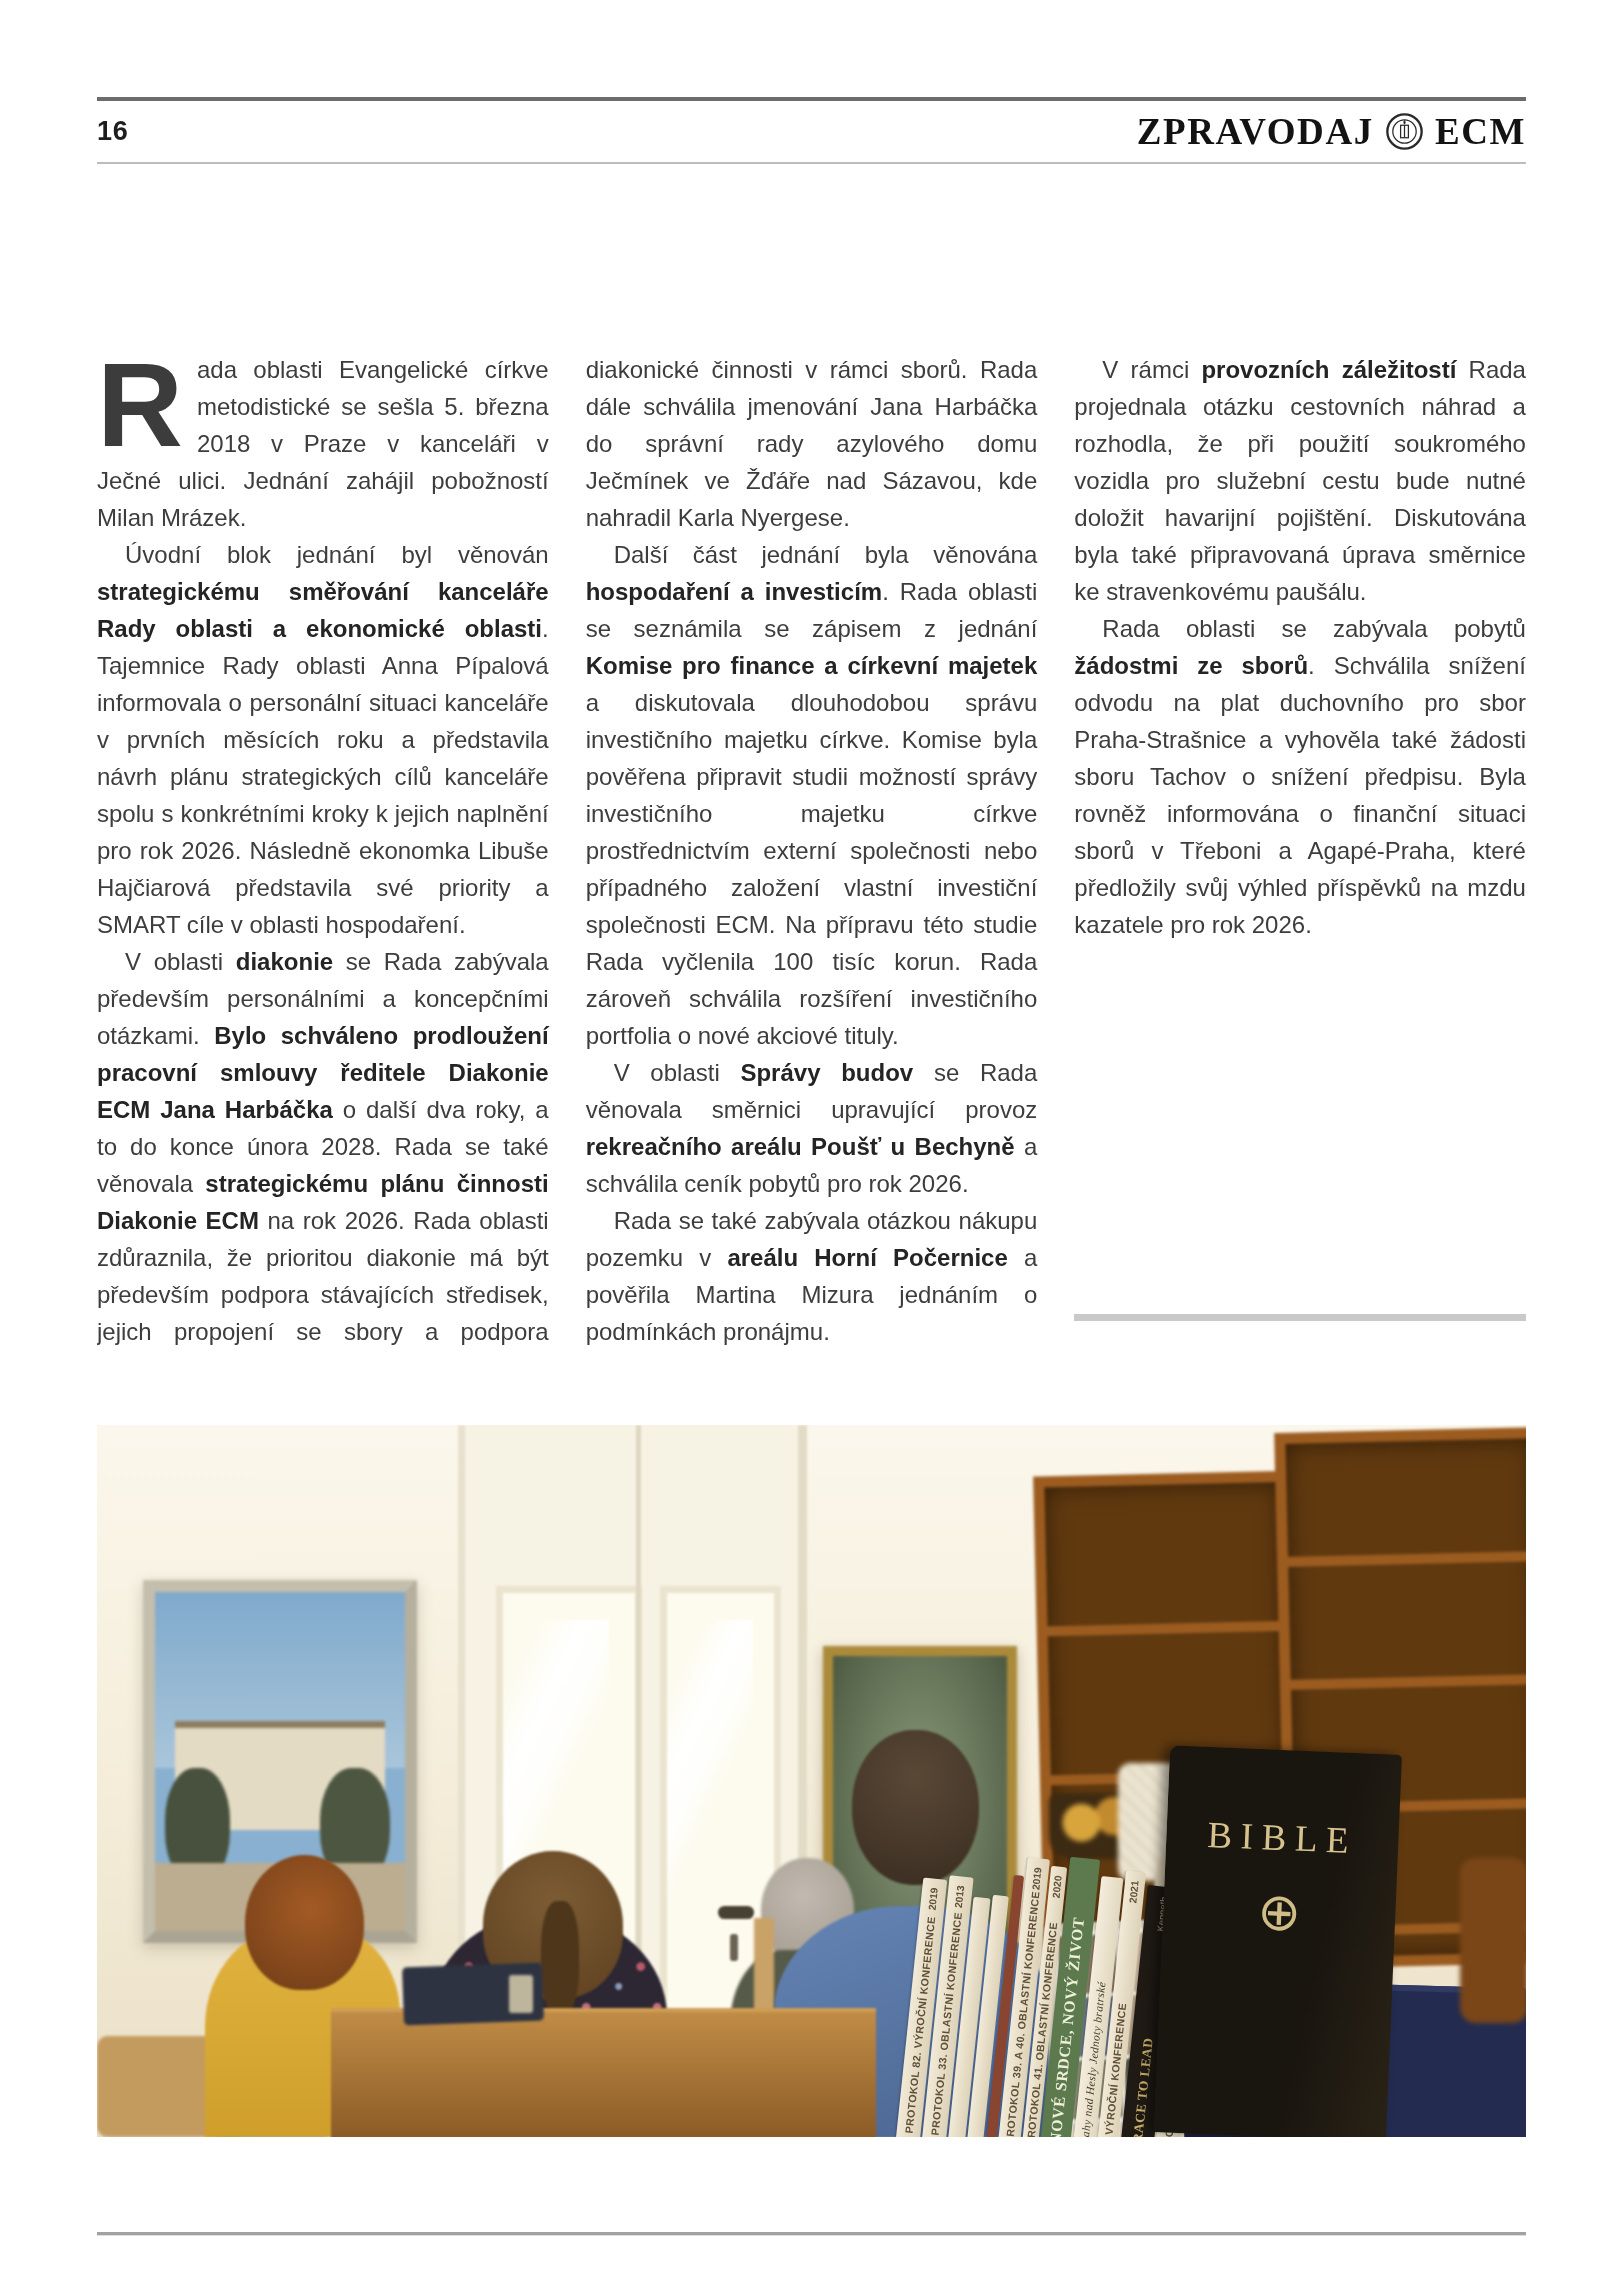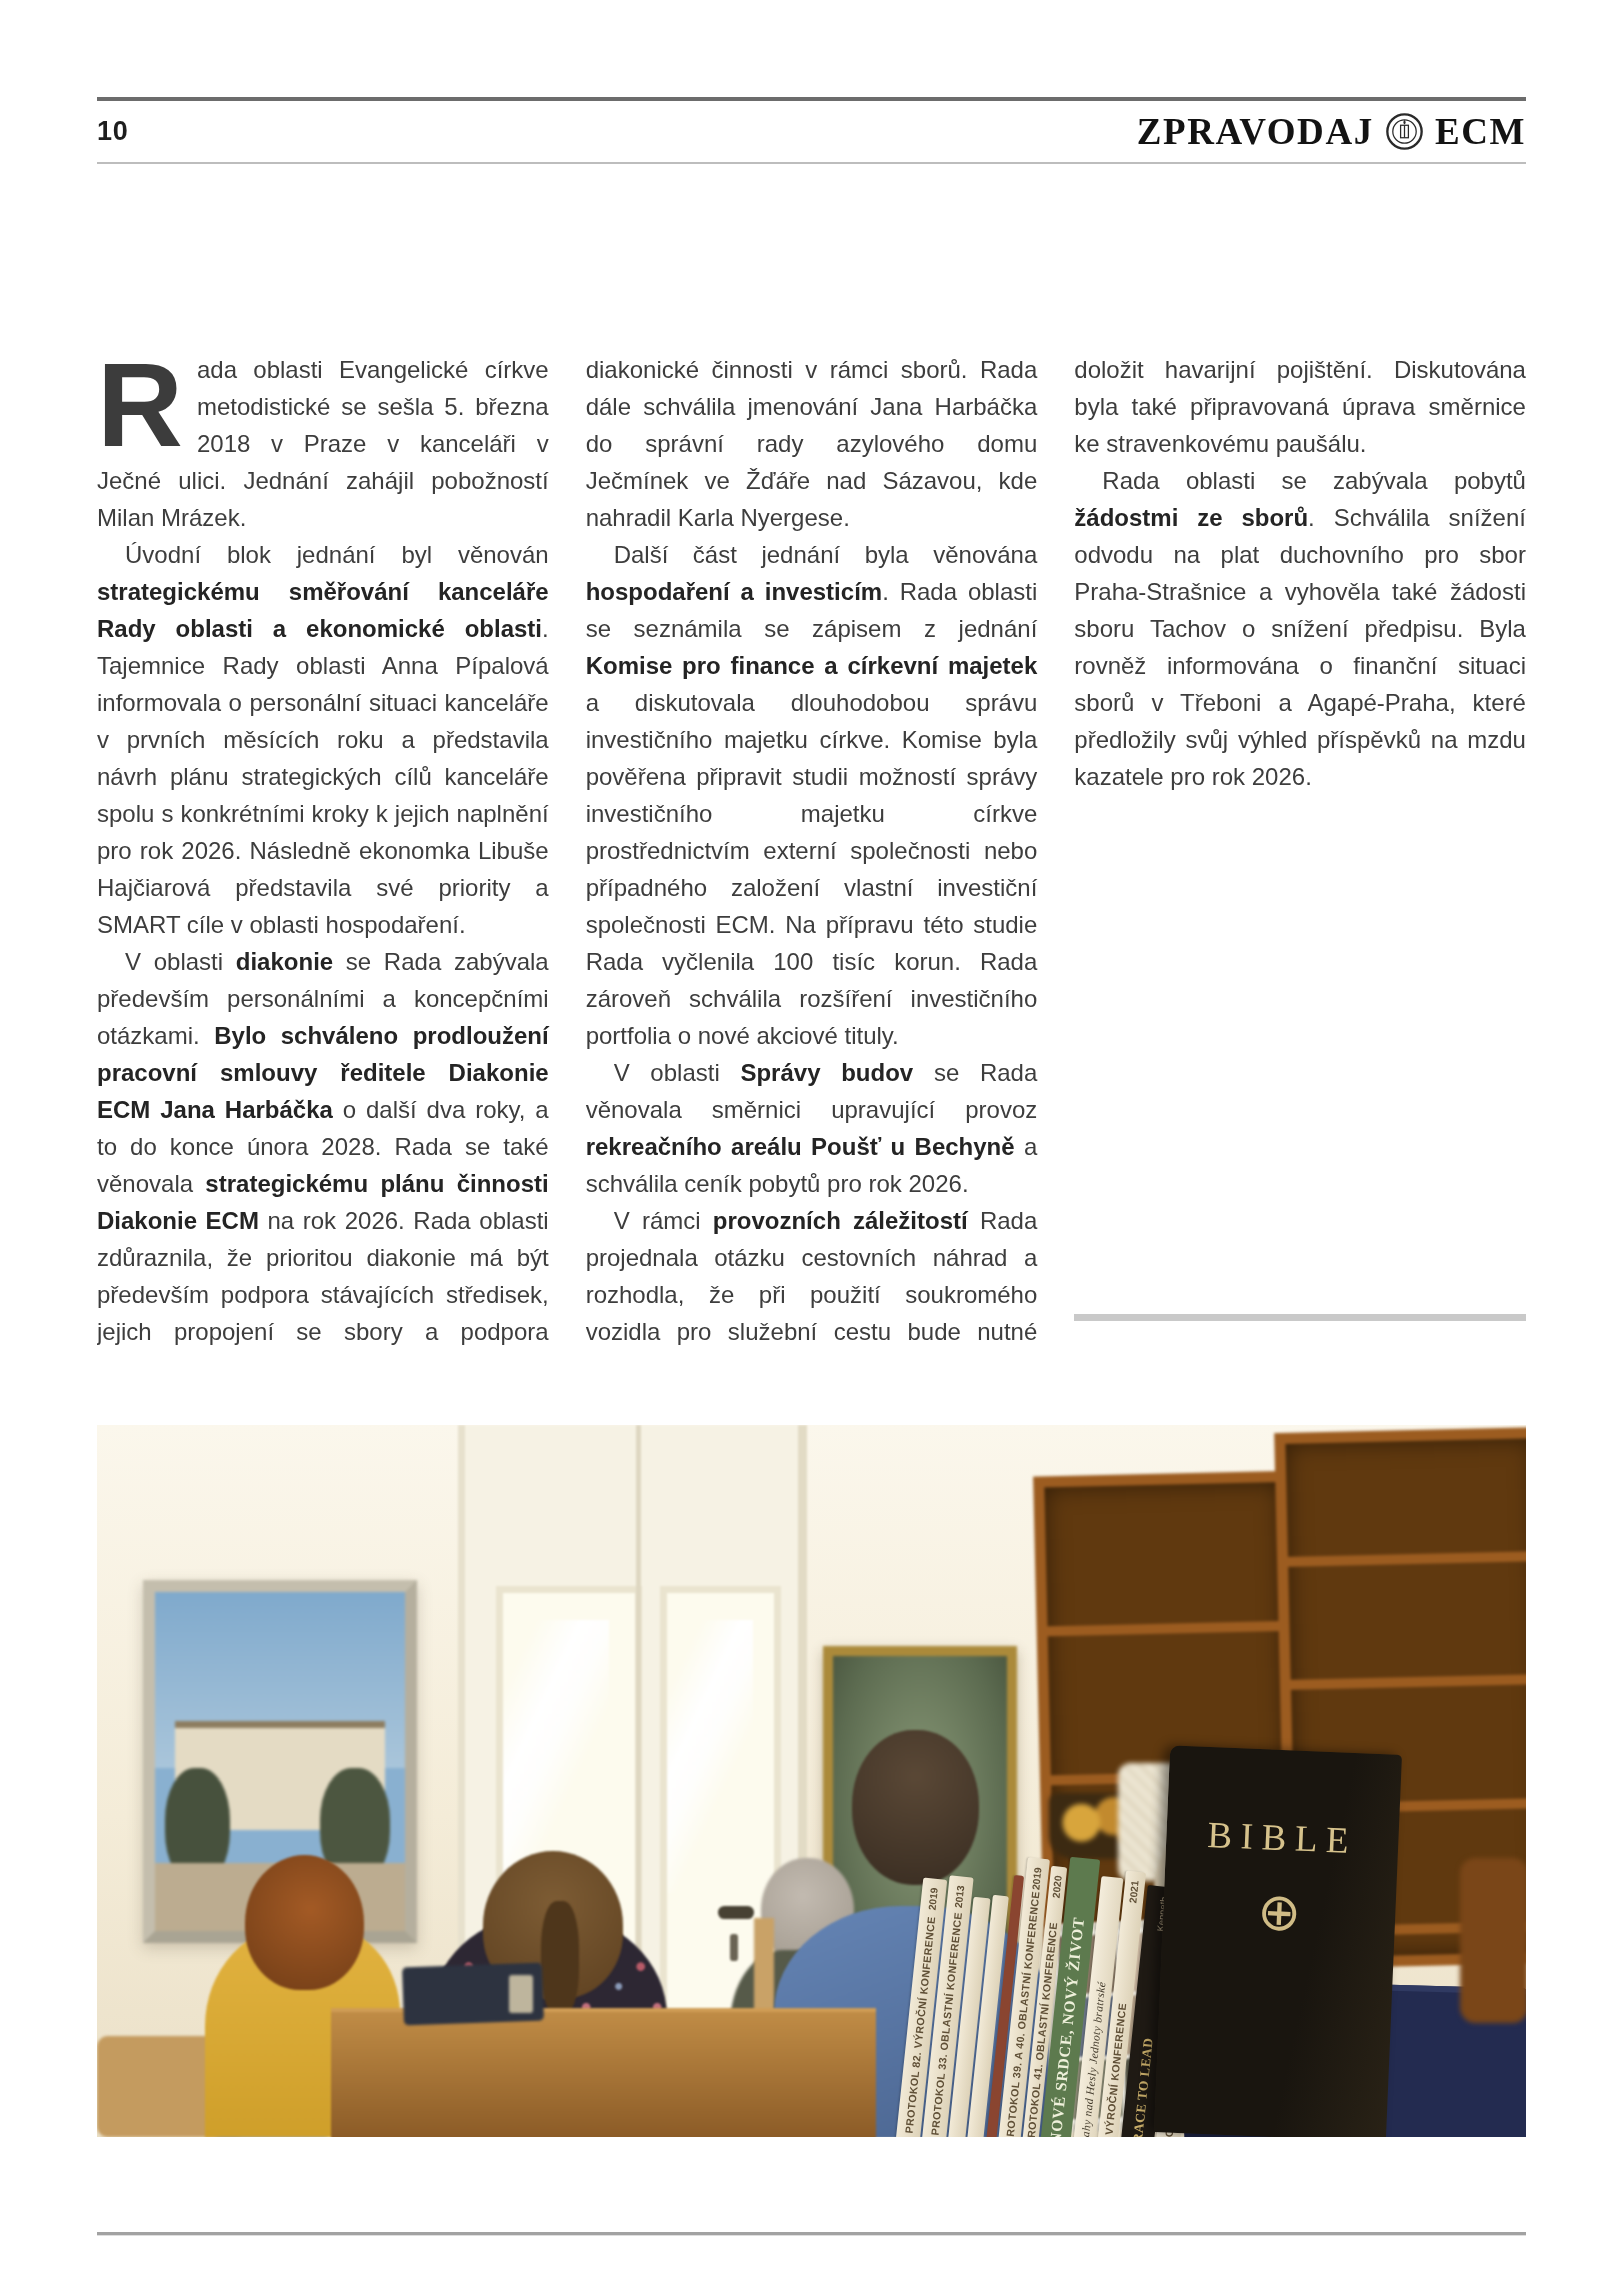--- a/index.html
+++ b/index.html
@@ -171,21 +171,21 @@
   .rule-bottom{position:absolute;left:97px;top:2232px;width:1429px;height:3.1px;background:#a2a2a2;
       border-bottom:1.6px solid #dedede;}
 </style>
 </head>
 <body>
 
 <div class="page">
 
   <div class="rule-top"></div>
   <div class="masthead-row">
-    <div class="page-number">10</div>
+    <div class="page-number">16</div>
     <div class="masthead">
       <span>ZPRAVODAJ</span>
       <svg class="seal" viewBox="0 0 50 50">
         <circle cx="25" cy="25" r="22" fill="none" stroke="#2a2a2a" stroke-width="3"></circle>
         <circle cx="25" cy="25" r="15" fill="none" stroke="#2a2a2a" stroke-width="1.6"></circle>
         <rect x="20" y="17" width="10" height="16" fill="none" stroke="#2a2a2a" stroke-width="1.6"></rect>
         <line x1="25" y1="17" x2="25" y2="33" stroke="#2a2a2a" stroke-width="1.6"></line>
         <path d="M25 10 q3 4 0 6 q-3 -2 0 -6" fill="#2a2a2a"></path>
       </svg>
       <span>ECM</span>
@@ -193,20 +193,21 @@
   </div>
   <div class="rule-light"></div>
 
 
   <div class="columns" id="columns">
       <p class="first"><span class="dropcap">R</span><span>ada oblasti Evangelické církve metodistické se sešla 5. března 2018 v Praze v kanceláři v Ječné ulici. Jednání zahájil pobožností Milan Mrázek.</span></p>
       <p><span>Úvodní blok jednání byl věnován </span><b>strategickému směřování kanceláře Rady oblasti a ekonomické oblasti</b><span>. Tajemnice Rady oblasti Anna Pípalová informovala o personální situaci kanceláře v prvních měsících roku a představila návrh plánu strategických cílů kanceláře spolu s konkrétními kroky k jejich naplnění pro rok 2026. Následně ekonomka Libuše Hajčiarová představila své priority a SMART cíle v oblasti hospodaření.</span></p>
       <p><span>V oblasti </span><b>diakonie</b><span> se Rada zabývala především personálními a koncepčními otázkami. </span><b>Bylo schváleno prodloužení pracovní smlouvy ředitele Diakonie ECM Jana Harbáčka</b><span> o další dva roky, a to do konce února 2028. Rada se také věnovala </span><b>strategickému plánu činnosti Diakonie ECM</b><span> na rok 2026. Rada oblasti zdůraznila, že prioritou diakonie má být především podpora stávajících středisek, jejich propojení se sbory a podpora diakonické činnosti v rámci sborů. Rada dále schválila jmenování Jana Harbáčka do správní rady azylového domu Ječmínek ve Žďáře nad Sázavou, kde nahradil Karla Nyergese.</span></p>
       <p><span>Další část jednání byla věnována </span><b>hospodaření a investicím</b><span>. Rada oblasti se seznámila se zápisem z jednání </span><b>Komise pro finance a církevní majetek</b><span> a diskutovala dlouhodobou správu investičního majetku církve. Komise byla pověřena připravit studii možností správy investičního majetku církve prostřednictvím externí společnosti nebo případného založení vlastní investiční společnosti ECM. Na přípravu této studie Rada vyčlenila 100 tisíc korun. Rada zároveň schválila rozšíření investičního portfolia o nové akciové tituly.</span></p>
       <p><span>V oblasti </span><b>Správy budov</b><span> se Rada věnovala směrnici upravující provoz </span><b>rekreačního areálu Poušť u Bechyně</b><span> a schválila ceník pobytů pro rok 2026.</span></p>
+      <p><span>Rada se také zabývala otázkou nákupu pozemku v </span><b>areálu Horní Počernice</b><span> a pověřila Martina Mizura jednáním o podmínkách pronájmu.</span></p>
       <p><span>V rámci </span><b>provozních záležitostí</b><span> Rada projednala otázku cestovních náhrad a rozhodla, že při použití soukromého vozidla pro služební cestu bude nutné doložit havarijní pojištění. Diskutována byla také připravovaná úprava směrnice ke stravenkovému paušálu.</span></p>
       <p><span>Rada oblasti se zabývala pobytů </span><b>žádostmi ze sborů</b><span>. Schválila snížení odvodu na plat duchovního pro sbor Praha-Strašnice a vyhověla také žádosti sboru Tachov o snížení předpisu. Byla rovněž informována o finanční situaci sborů v Třeboni a Agapé-Praha, které předložily svůj výhled příspěvků na mzdu kazatele pro rok 2026.</span></p>
     </div>
   <div class="col3-rule"></div>
 
   <div class="photo">
     <div class="painting-silver p-blur2">
       <div class="ps-sky"></div>
       <div class="ps-building"></div>
       <div class="ps-tree1"></div>

